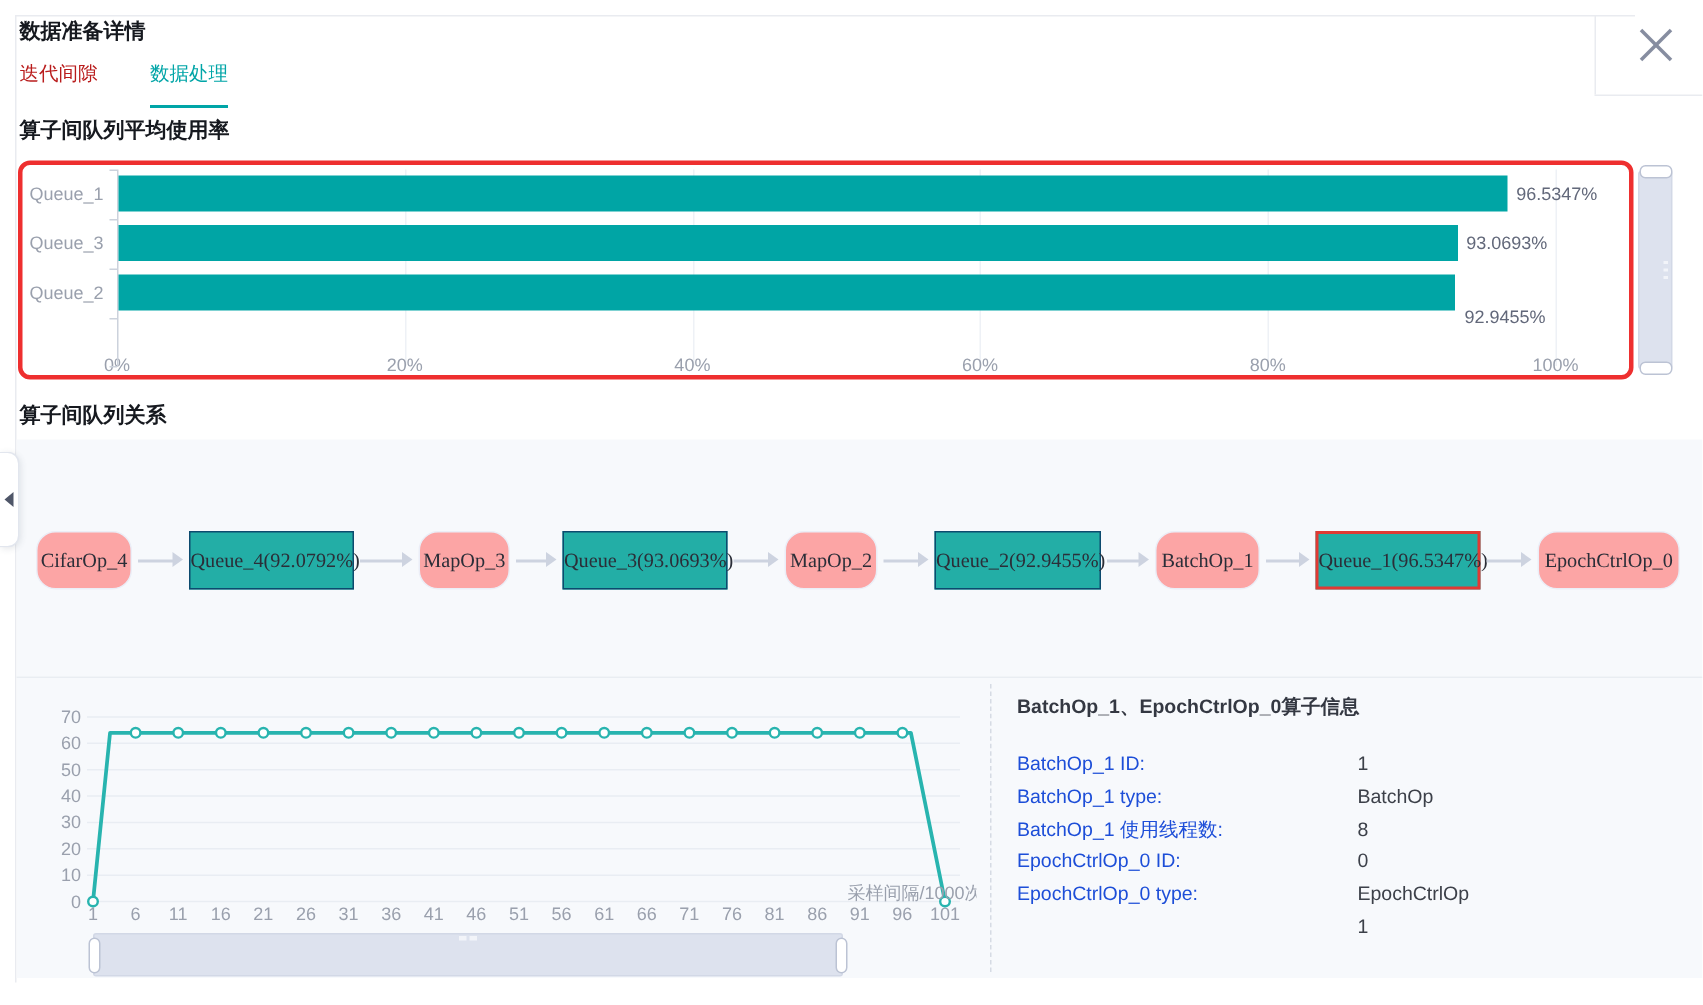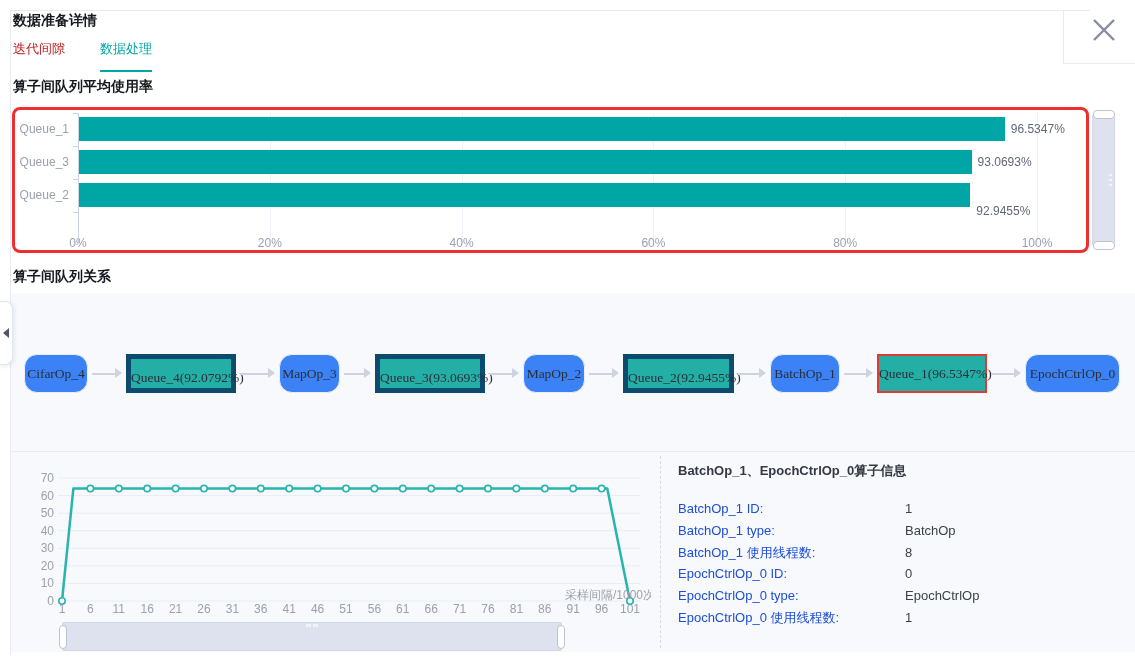--- a/index.html
+++ b/index.html
@@ -40,22 +40,22 @@
                background:#fff; border:1px solid #bcc3d4; border-radius:4px; cursor:ns-resize; }
   .vz-grip { position:absolute; right:2px; top:50%; margin-top:-6px; width:3px; height:12px;
              display:flex; flex-direction:column; justify-content:space-between; }
   .vz-grip i { display:block; width:3px; height:2px; background:#f2f4f9; }
 
   
   #flow { left:11px; top:293px; width:1124px; height:158px; background:#f7f9fc; }
   .node { position:absolute; top:61px; height:39px; text-align:center; line-height:37px;
           font-family:"Liberation Serif","DejaVu Serif",serif; font-size:13.5px; color:#2b2e38;
           cursor:pointer; }
-  .node.op { background:#3b82f6; border:1px solid #ebeef7; border-radius:13px; }
-  .node.queue { background:#23aea6; border:5px solid #0c4a6e; }
+  .node.op { background:#fca5a5; border:1px solid #ebeef7; border-radius:13px; }
+  .node.queue { background:#23aea6; border:1px solid #0c4a6e; }
   .node.selected { border:2px solid #e03a34; line-height:35px; }
   .arrow-line { position:absolute; top:80px; height:0; border-top:2px solid #cdd3e0; }
   .arrow-head { position:absolute; top:75px; width:0; height:0;
                 border-top:5px solid transparent; border-bottom:5px solid transparent;
                 border-left:7px solid #cdd3e0; }
   #collapse-tab { left:0; top:301px; width:13px; height:64px; background:#fff;
                   border:1px solid #e2e6ee; border-left:none; border-radius:0 8px 8px 0;
                   box-shadow:1px 1px 4px rgba(60,70,90,.12); cursor:pointer; z-index:5; }
   .tri-left { position:absolute; left:3px; top:50%; margin-top:-5px; width:0; height:0;
               border-top:5px solid transparent; border-bottom:5px solid transparent;
@@ -279,19 +279,18 @@
           </div>
           <div class="info-row" style="top: 101.4px;">
             <span class="info-label">EpochCtrlOp_0 ID:</span>
             <span class="info-value">0</span>
           </div>
           <div class="info-row" style="top: 123.2px;">
             <span class="info-label">EpochCtrlOp_0 type:</span>
             <span class="info-value">EpochCtrlOp</span>
           </div>
           <div class="info-row" style="top: 145px;">
-            <span class="info-label">EpochCtrlOp_0 使用线程数:</span>
             <span class="info-value">1</span>
           </div>
         </div>
     </div>
   </div>
 </div>
 
 </body></html>

